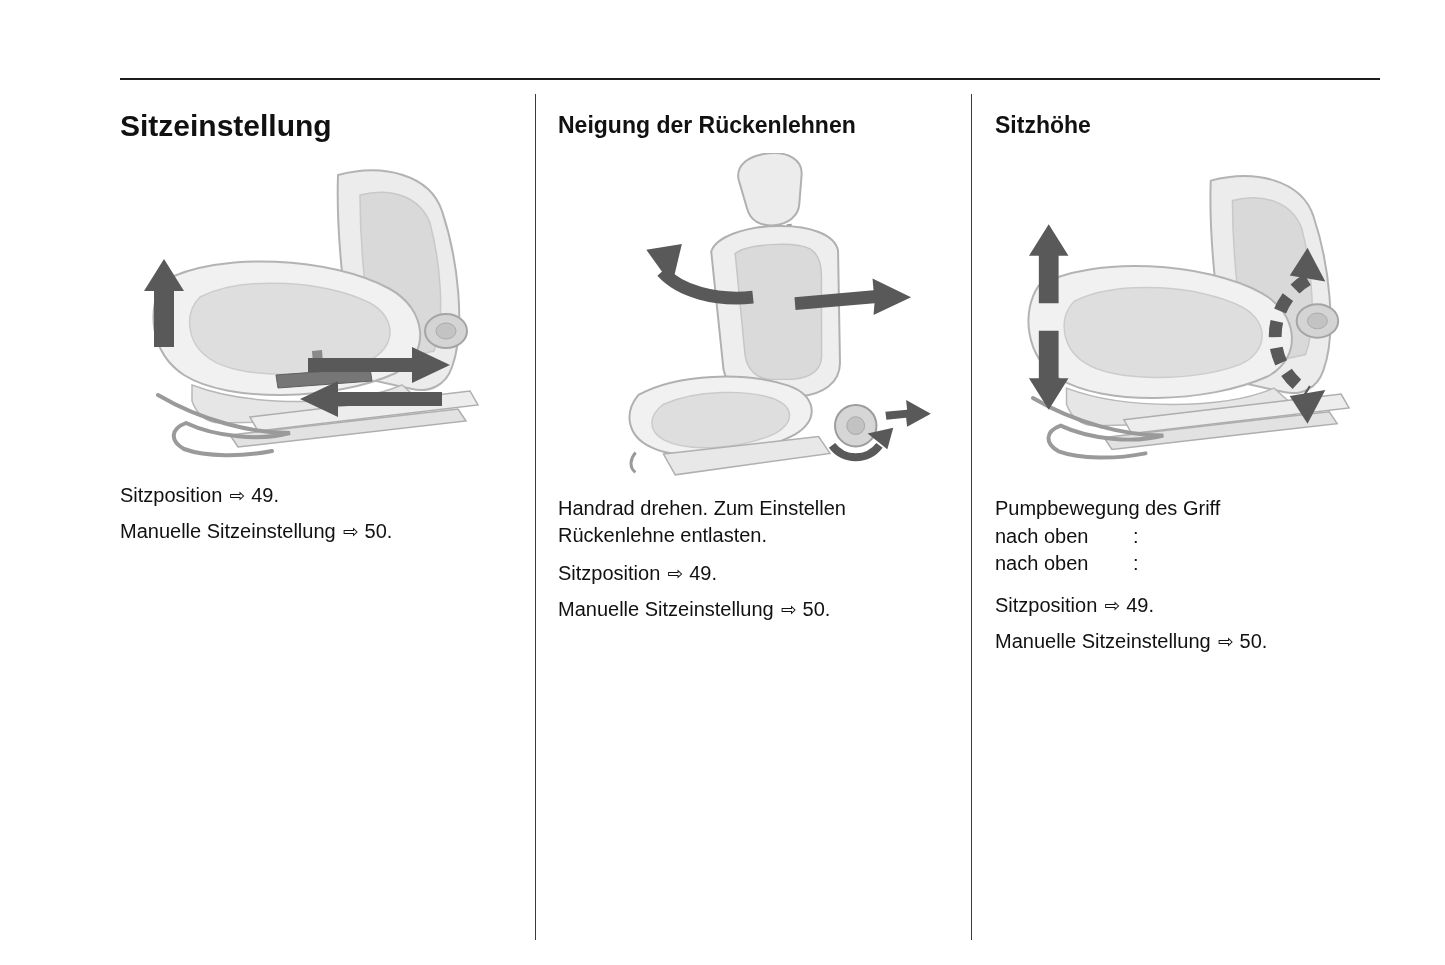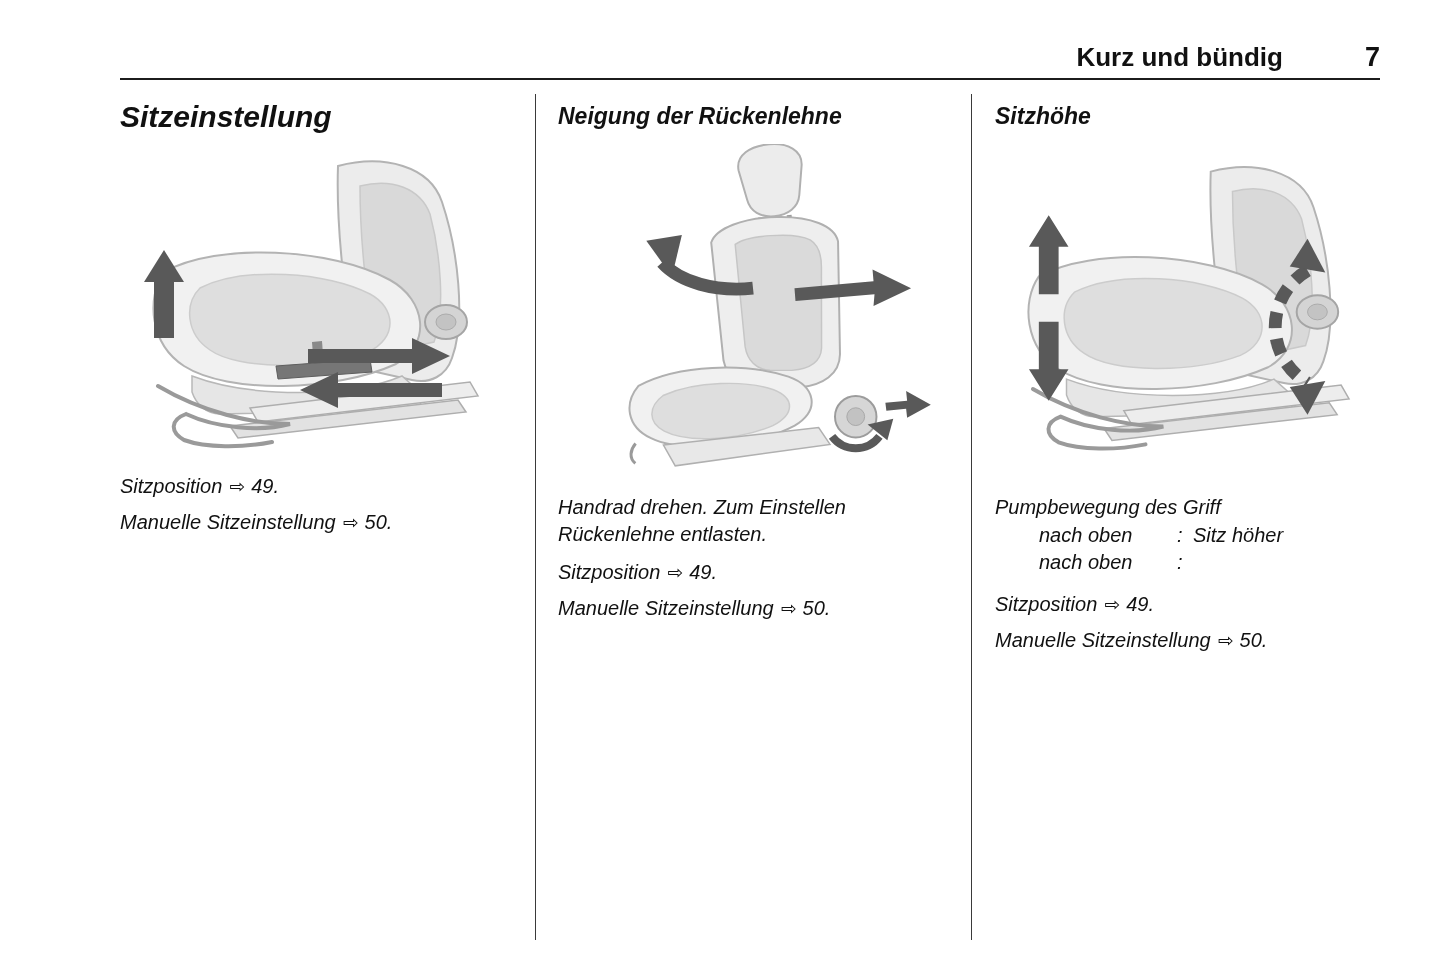--- a/index.html
+++ b/index.html
@@ -8,53 +8,49 @@
 
   .header{position:absolute;top:42px;left:120px;width:1260px;
           display:flex;justify-content:flex-end;align-items:baseline;}
   .header-title{font-size:26px;font-weight:bold;}
   .header-page{font-size:27px;font-weight:bold;margin-left:82px;}
   .rule{position:absolute;left:120px;top:78px;width:1260px;height:2px;background:#1c1c1c;}
 
   .vdivider{position:absolute;top:94px;width:1px;height:846px;background:#3a3a3a;}
   .vd1{left:535px;} .vd2{left:971px;}
 
-  .col{position:absolute;top:100px;font-style:italic;}
+  .col{position:absolute;top:109px;}
   .col1{left:120px;width:392px;}
   .col2{left:558px;width:390px;}
   .col3{left:995px;width:388px;}
 
   h1{font-size:30px;font-weight:bold;margin:0 0 18px 0;}
   h2{font-size:23px;font-weight:bold;margin:0;}
   .col2 h2,.col3 h2{margin-top:3px;}
 
   .figure{width:100%;margin-top:14px;}
   .fig1{height:310px;}
   .fig2,.fig3{height:326px;}
   .figure svg{width:100%;height:100%;display:block;}
 
   .body-text{font-size:20px;line-height:27px;margin:24px 0 0 0;}
-  .col2 .body-text,.col3 .body-text{margin-top:24px;}
+  .col2 .body-text,.col3 .body-text{margin-top:16px;}
 
   .ref{font-size:20px;margin:13px 0 0 0;}
   .ref-gap{margin-top:17px;}
   .refsym{margin:0 6px 0 7px;font-size:19px;}
 
-  .deflist{margin-top:1px;margin-left:44px;}
+  .deflist{margin-top:1px;}
   .defrow{display:grid;grid-template-columns:138px 16px auto;font-size:20px;line-height:27px;}
 </style>
 </head>
 <body>
 
 <div class="page">
 
-  <div class="header">
-    <span class="header-title">Kurz und bündig</span>
-    <span class="header-page">7</span>
-  </div>
   <div class="rule"></div>
   <div class="vdivider vd1"></div>
   <div class="vdivider vd2"></div>
 
   <section class="col col1">
     <h1>Sitzeinstellung</h1>
 
     <div class="figure fig1">
       <svg viewBox="0 0 392 310">
         <g>
@@ -78,21 +74,21 @@
         </g>
       </svg>
     </div>
 
 
     <p class="ref"><span>Sitzposition</span><span class="refsym">⇨</span><span>49.</span></p>
     <p class="ref"><span>Manuelle Sitzeinstellung</span><span class="refsym">⇨</span><span>50.</span></p>
   </section>
 
   <section class="col col2">
-    <h2>Neigung der Rückenlehne</h2>
+    <h2>Neigung der Rückenlehnen</h2>
 
     <div class="figure fig2">
       <svg viewBox="0 0 392 330">
         <g transform="rotate(-5 200 170)">
           <path d="M194 26 C192 10 208 2 227 2 C246 2 260 11 258 26 L253 56 C251 68 240 75 226 75 C212 75 202 68 200 56 Z" fill="#ececec" stroke="#b0b0b0" stroke-width="2"></path>
           <path d="M212 75 L211 90 M241 75 L241 90" stroke="#9c9c9c" stroke-width="5" fill="none"></path>
           <path d="M160 96 C166 82 194 74 228 76 C262 78 286 90 288 106 L280 220 C278 240 260 250 236 250 L198 248 C178 246 164 234 162 216 Z" fill="#eeeeee" stroke="#b0b0b0" stroke-width="2"></path>
           <path d="M184 100 C196 92 244 92 260 102 C268 108 270 118 269 130 L262 212 C260 226 248 232 230 232 L208 230 C194 228 186 218 185 204 Z" fill="#dadada" stroke="#c6c6c6" stroke-width="1.5"></path>
           <path d="M74 234 C116 216 184 220 226 238 C252 250 256 274 228 288 C186 306 112 306 82 288 C58 274 58 250 74 234 Z" fill="#f1f1f1" stroke="#b0b0b0" stroke-width="2"></path>
           <path d="M98 246 C132 234 184 238 210 250 C230 260 230 276 206 286 C170 298 118 296 96 282 C80 272 82 256 98 246 Z" fill="#dedede" stroke="#cacaca" stroke-width="1.5"></path>
@@ -144,21 +140,20 @@
         </g>
       </svg>
     </div>
 
     <p class="body-text">Pumpbewegung des Griff</p>
 
     <div class="deflist">
       <div class="defrow">
         <span>nach oben</span>
         <span>:</span>
-        <span>Sitz höher</span>
       </div>
       <div class="defrow">
         <span>nach oben</span>
         <span>:</span>
       </div>
     </div>
 
     <p class="ref ref-gap"><span>Sitzposition</span><span class="refsym">⇨</span><span>49.</span></p>
     <p class="ref"><span>Manuelle Sitzeinstellung</span><span class="refsym">⇨</span><span>50.</span></p>
   </section>

